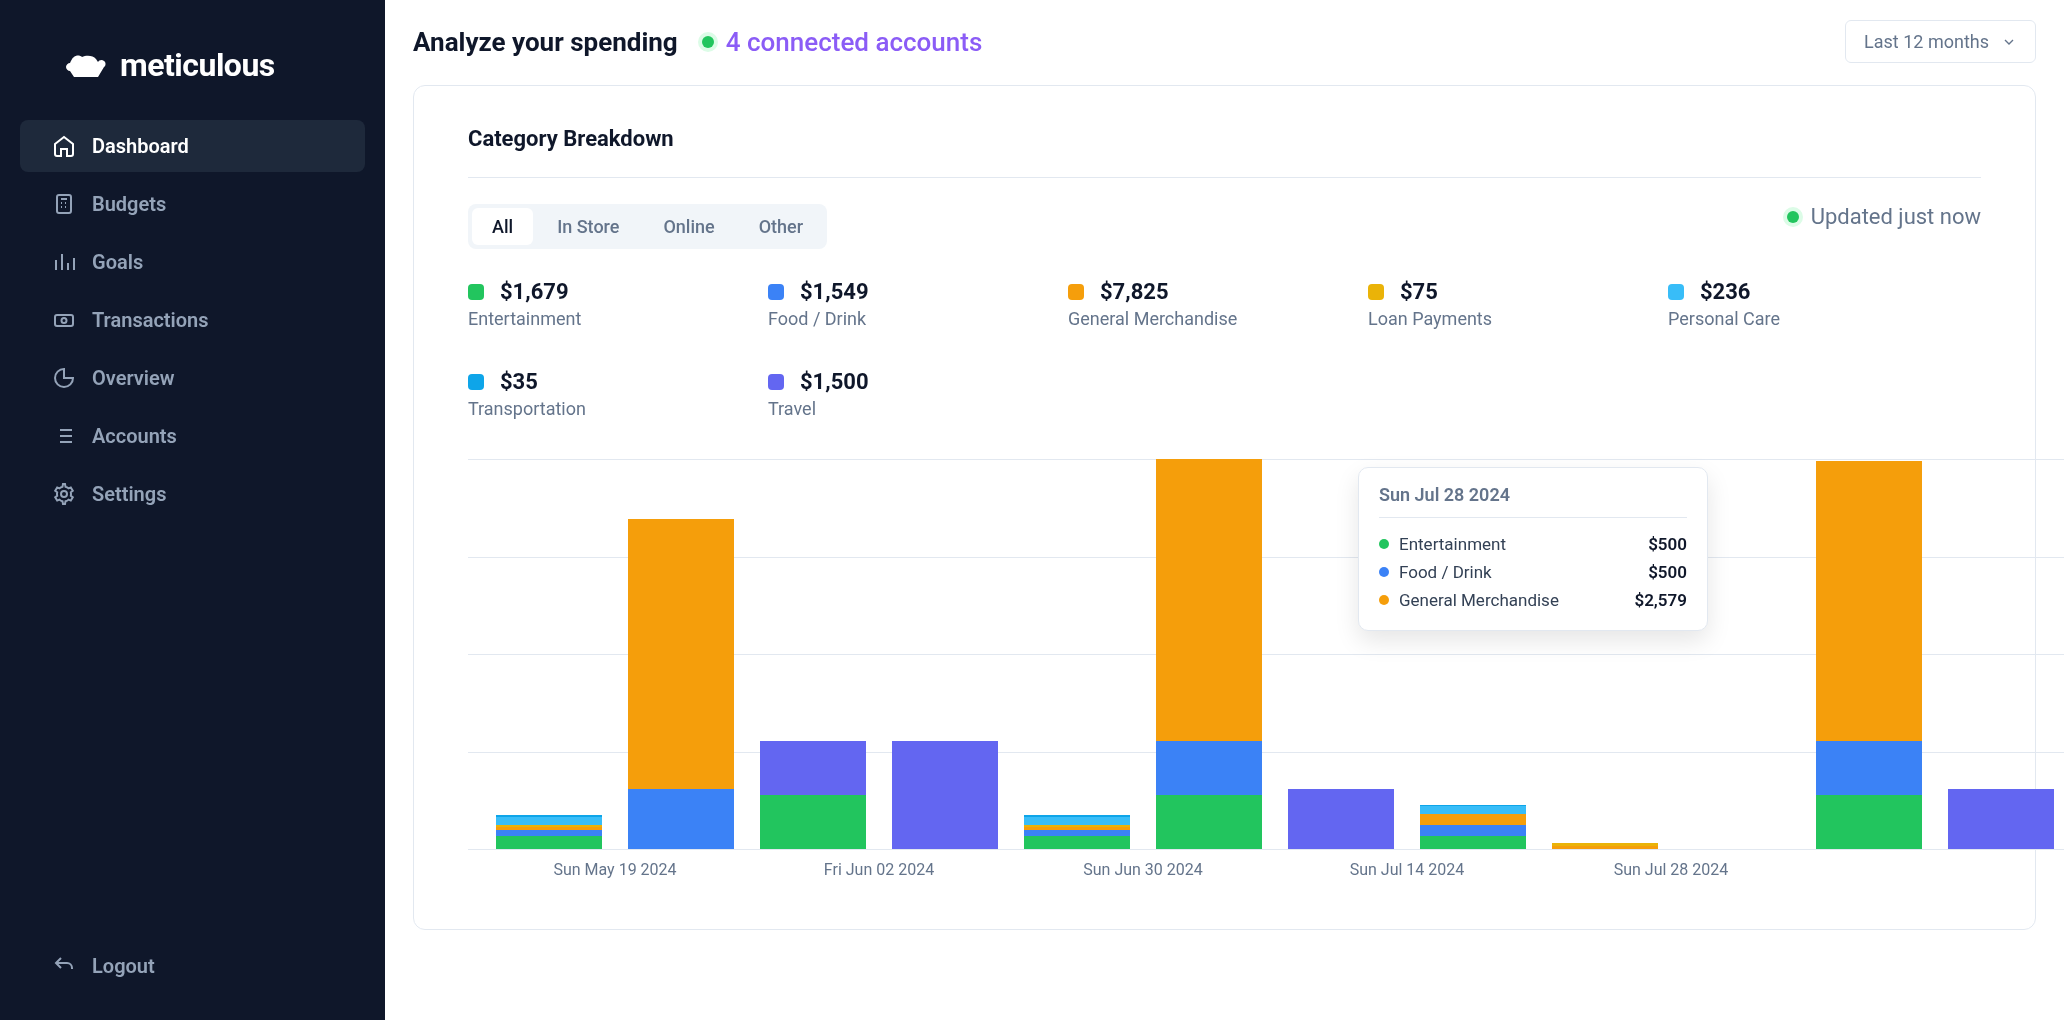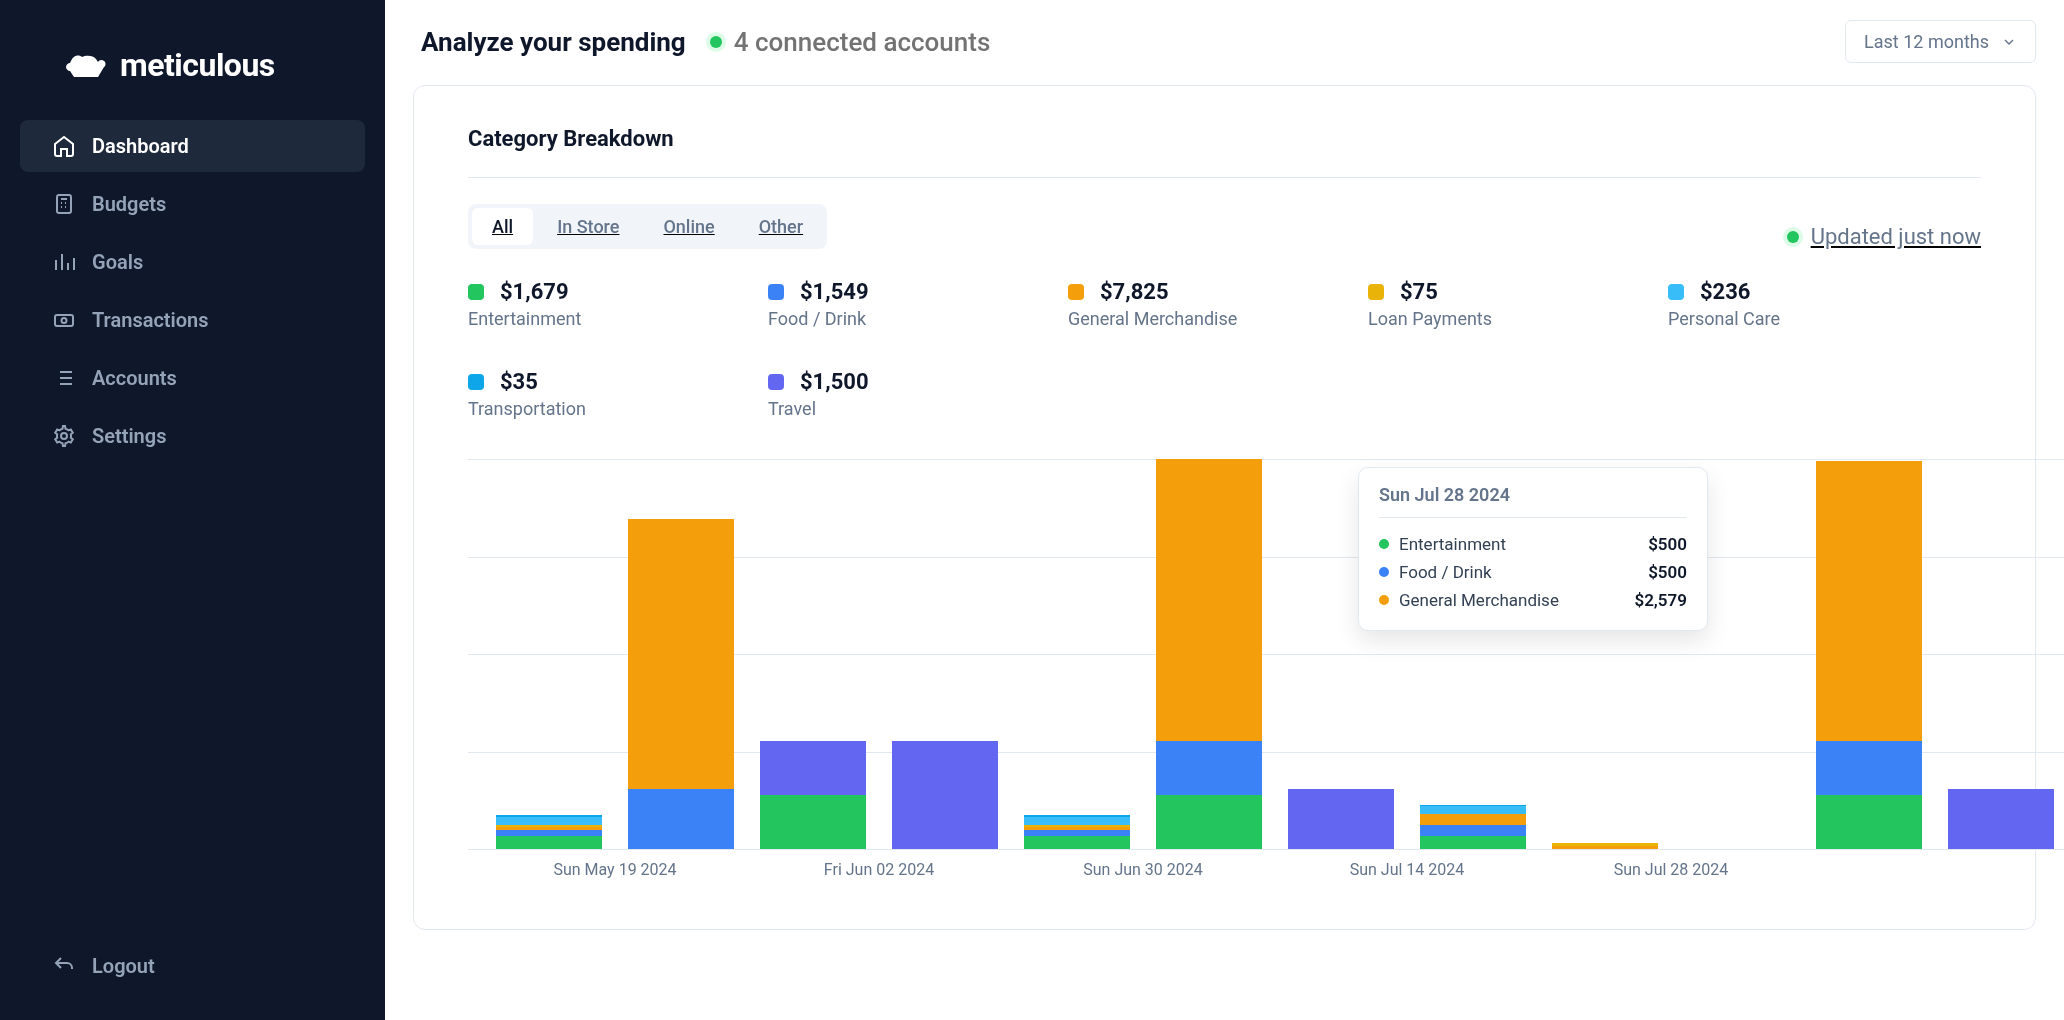--- a/index.html
+++ b/index.html
@@ -8,29 +8,29 @@
 .logo { display: flex; align-items: center; gap: 10px; color: #fff; margin: 18px 0 36px 42px; }
 .logo-icon { width: 48px; height: 32px; }
 .logo-text { font-size: 32px; font-weight: 700; letter-spacing: -0.5px; }
 .nav { display: flex; flex-direction: column; gap: 6px; }
 .nav-item { display: flex; align-items: center; gap: 16px; padding: 14px 32px; border-radius: 8px; color: #94a3b8; font-size: 20px; font-weight: 600; cursor: pointer; }
 .nav-item.active { background: #1e293b; color: #fff; }
 .nav-item .icon { width: 24px; height: 24px; flex-shrink: 0; }
 .nav-bottom { margin-top: auto; }
 .main { flex: 1; padding: 20px 28px; overflow: auto; }
 .header { display: flex; align-items: center; justify-content: space-between; margin-bottom: 22px; }
-.header-left { display: flex; align-items: center; gap: 24px; margin-left: 8px; }
+.header-left { display: flex; align-items: center; gap: 24px; }
 .header-title { font-size: 26px; font-weight: 700; color: #0f172a; }
-.accounts { display: flex; align-items: center; gap: 12px; color: #737373; font-size: 26px; font-weight: 500; }
+.accounts { display: flex; align-items: center; gap: 12px; color: #8b5cf6; font-size: 26px; font-weight: 500; }
 .dot-green { width: 12px; height: 12px; border-radius: 50%; background: #22c55e; box-shadow: 0 0 0 4px #dcfce7; }
 .dropdown { display: flex; align-items: center; gap: 12px; padding: 10px 18px; border: 1px solid #e2e8f0; border-radius: 6px; color: #64748b; font-size: 18px; cursor: pointer; }
 .card { border: 1px solid #e2e8f0; border-radius: 12px; padding: 40px 54px; }
 .card-title { font-size: 22px; font-weight: 700; color: #0f172a; margin-bottom: 26px; }
 .divider { border: none; border-top: 1px solid #e2e8f0; margin-bottom: 26px; }
-.tabs-row { display: flex; align-items: flex-end; justify-content: space-between; margin-bottom: 30px; text-decoration: underline; }
+.tabs-row { display: flex; align-items: flex-start; justify-content: space-between; margin-bottom: 30px; }
 .tabs { display: flex; background: #f1f5f9; border-radius: 8px; padding: 4px; gap: 4px; }
 .tab { padding: 8px 20px; border-radius: 6px; font-size: 18px; color: #64748b; font-weight: 500; cursor: pointer; }
 .tab.active { background: #fff; color: #0f172a; }
 .updated { display: flex; align-items: center; gap: 12px; color: #64748b; font-size: 22px; }
 .legend { display: flex; flex-wrap: wrap; gap: 40px 120px; margin-bottom: 40px; }
 .legend-item { display: flex; flex-direction: column; gap: 4px; min-width: 180px; }
 .legend-top { display: flex; align-items: center; gap: 16px; }
 .swatch { width: 16px; height: 16px; border-radius: 4px; }
 .legend-amount { font-size: 22px; font-weight: 700; color: #0f172a; }
 .legend-label { font-size: 18px; color: #64748b; }
@@ -85,20 +85,27 @@
       </div>
       <div class="nav-item">
         <svg class="icon" viewBox="0 0 24 24" fill="none" stroke="currentColor" stroke-width="2">
           <rect x="3" y="7" width="18" height="11" rx="2"></rect>
           <circle cx="12" cy="12.5" r="2.5"></circle>
         </svg>
         <span>Transactions</span>
       </div>
       <div class="nav-item">
         <svg class="icon" viewBox="0 0 24 24" fill="none" stroke="currentColor" stroke-width="2">
+          <path d="M12 3a9 9 0 109 9h-9z"></path>
+          <path d="M12 3v9h9"></path>
+        </svg>
+        <span>Overview</span>
+      </div>
+      <div class="nav-item">
+        <svg class="icon" viewBox="0 0 24 24" fill="none" stroke="currentColor" stroke-width="2">
           <path d="M8 6h12M8 12h12M8 18h12M4 6h.01M4 12h.01M4 18h.01"></path>
         </svg>
         <span>Accounts</span>
       </div>
       <div class="nav-item">
         <svg class="icon" viewBox="0 0 24 24" fill="none" stroke="currentColor" stroke-width="2">
           <circle cx="12" cy="12" r="3"></circle>
           <path d="M19 12a7 7 0 00-.2-1.7l2-1.5-2-3.4-2.3 1a7 7 0 00-3-1.7L13 2h-2l-.5 2.7a7 7 0 00-3 1.7l-2.3-1-2 3.4 2 1.5A7 7 0 005 12c0 .6.1 1.1.2 1.7l-2 1.5 2 3.4 2.3-1a7 7 0 003 1.7L11 22h2l.5-2.7a7 7 0 003-1.7l2.3 1 2-3.4-2-1.5c.1-.6.2-1.1.2-1.7z"></path>
         </svg>
         <span>Settings</span>

